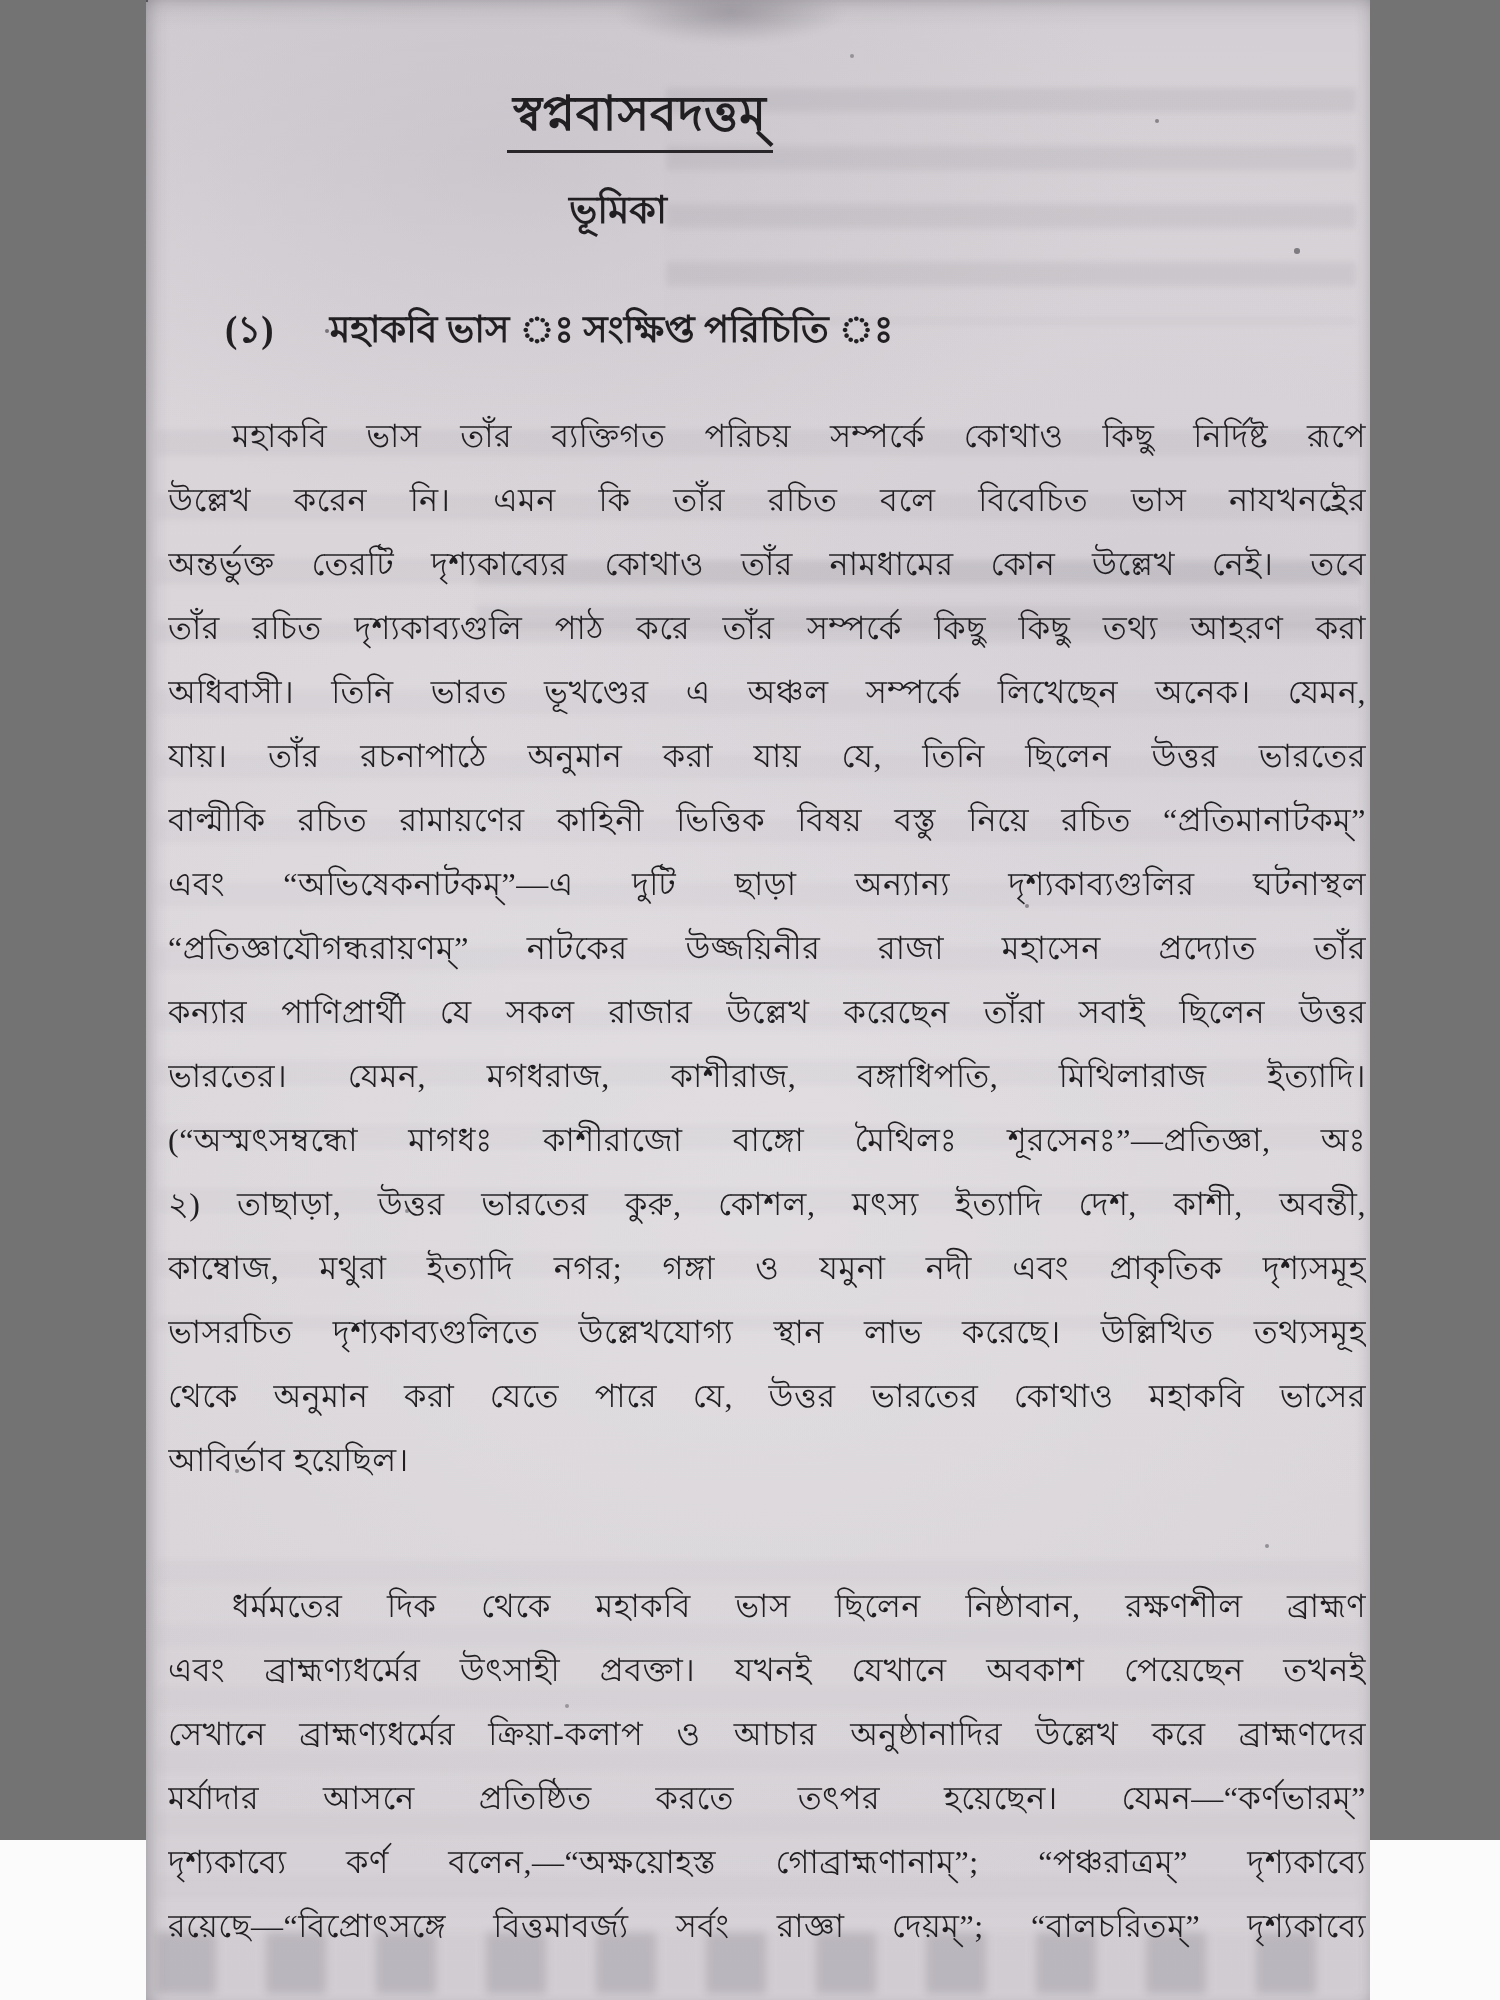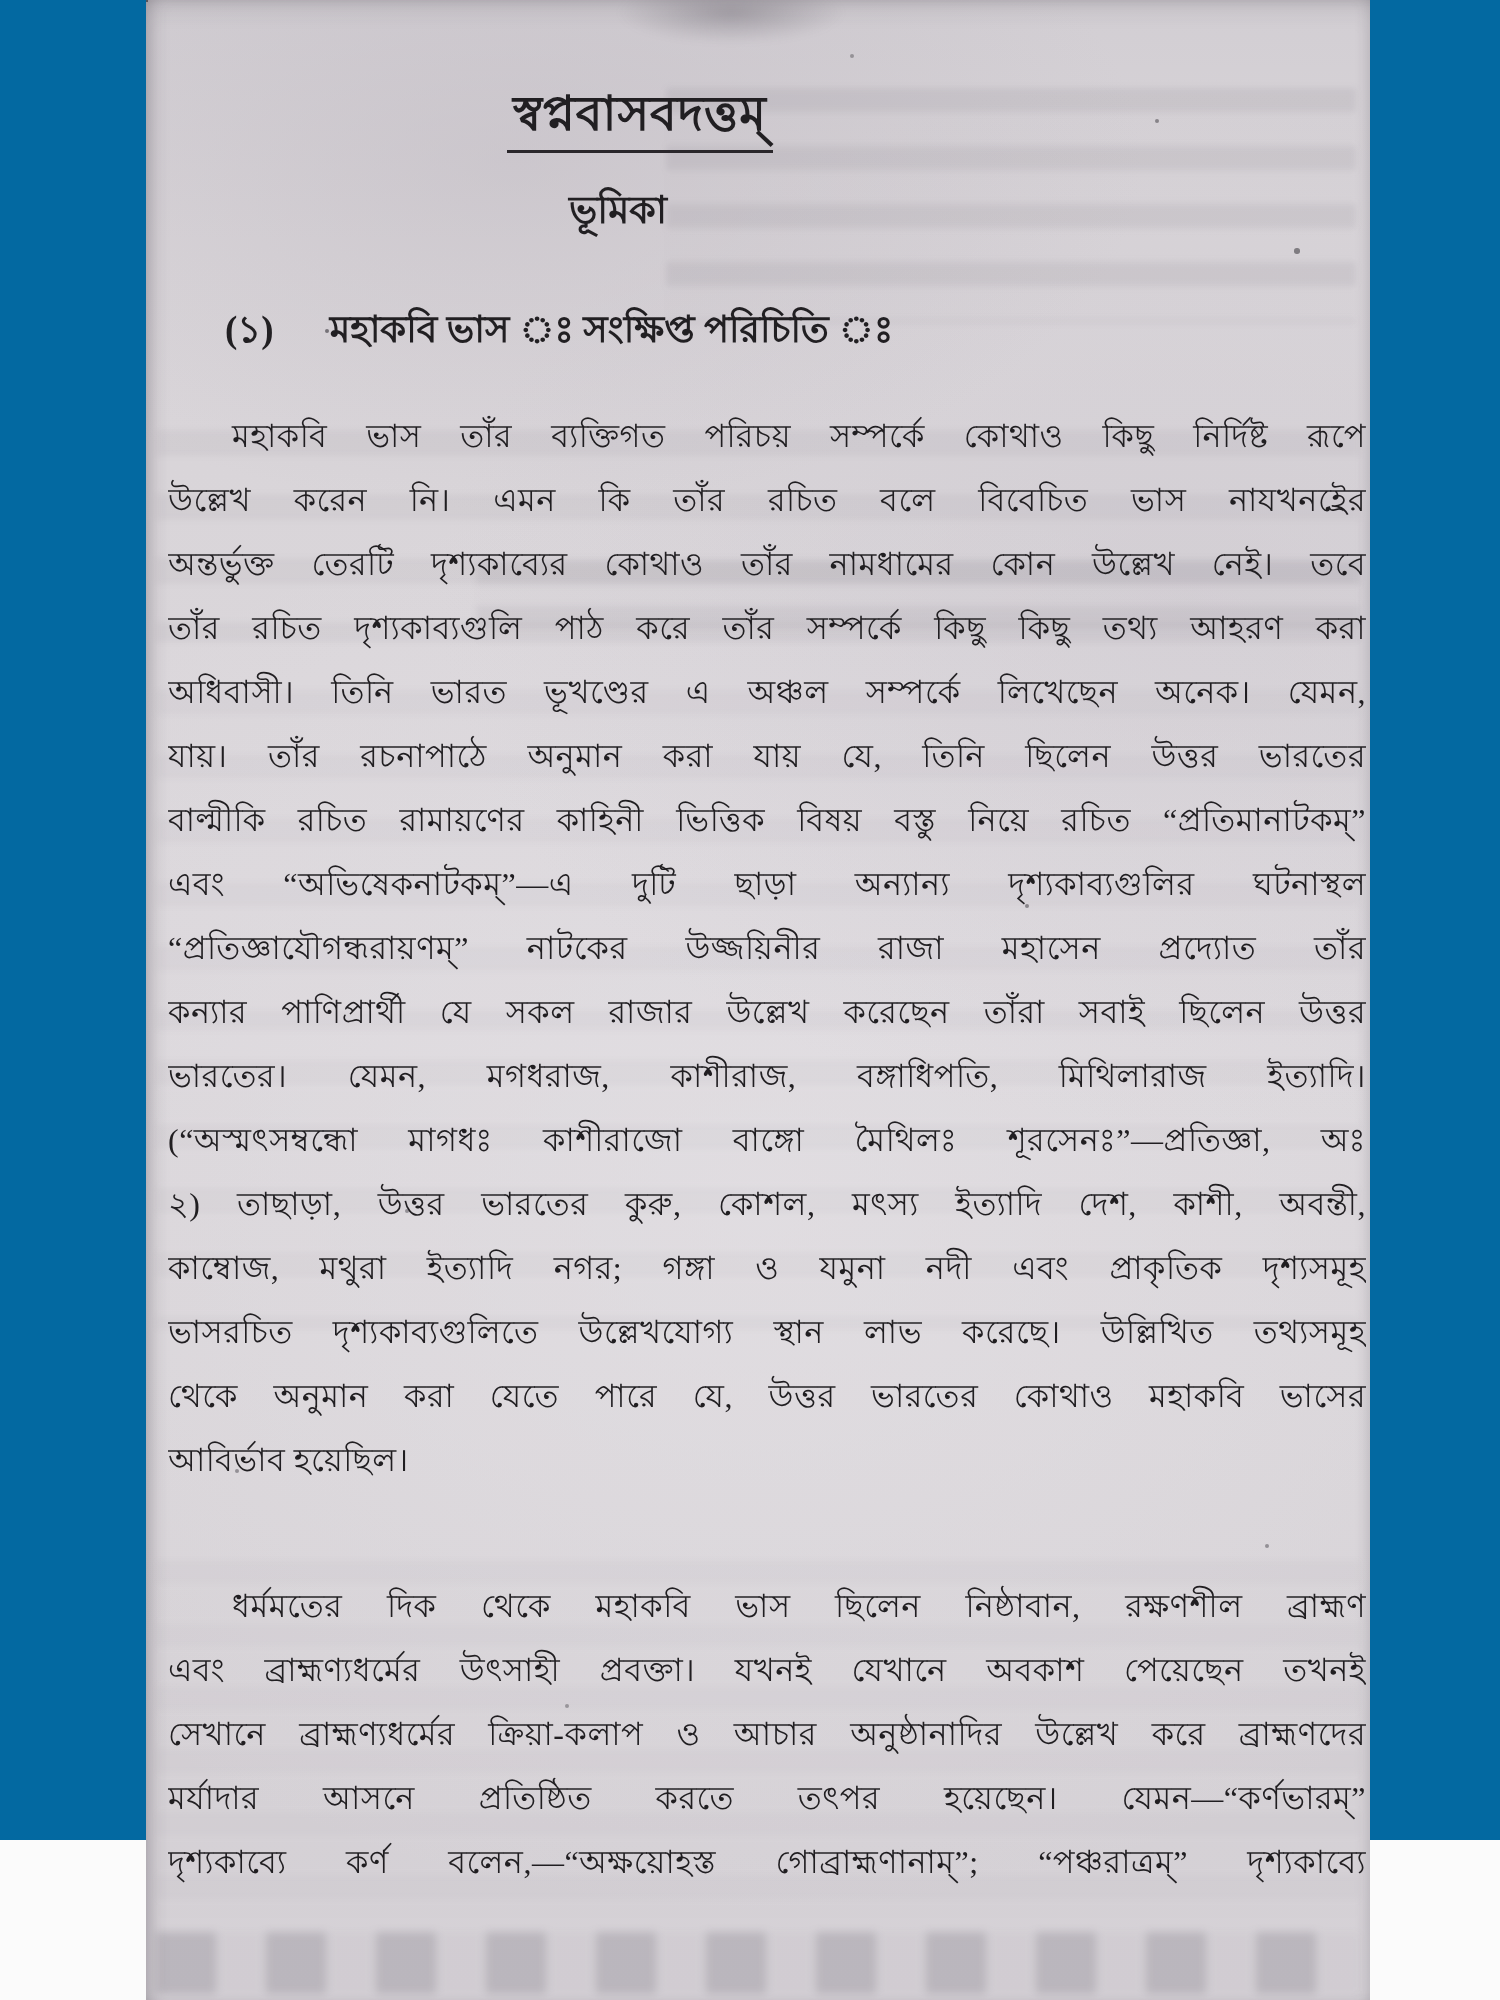--- a/index.html
+++ b/index.html
@@ -8,21 +8,21 @@
     background: #fbfbfb;
     width: 1500px;
     height: 2000px;
     overflow: hidden;
     font-family: "Liberation Serif", "DejaVu Serif", serif;
   }
   .stage {
     position: relative;
     width: 1500px;
     height: 1840px;
-    background: #0369a1;
+    background: #737373;
   }
   
   .page {
     position: absolute;
     left: 146px;
     top: 0;
     width: 1224px;
     height: 2000px;
     background:
       radial-gradient(ellipse 900px 500px at 30% 8%, rgba(190,184,192,0.45), rgba(190,184,192,0) 70%),
@@ -186,16 +186,17 @@
         <div class="line">ভাসরচিত দৃশ্যকাব্যগুলিতে উল্লেখযোগ্য স্থান লাভ করেছে। উল্লিখিত তথ্যসমূহ</div>
         <div class="line">থেকে অনুমান করা যেতে পারে যে, উত্তর ভারতের কোথাও মহাকবি ভাসের</div>
         <div class="line">আবির্ভাব হয়েছিল।</div>
       </div>
     <div class="body-text para2">
         <div class="line">ধর্মমতের দিক থেকে মহাকবি ভাস ছিলেন নিষ্ঠাবান, রক্ষণশীল ব্রাহ্মণ</div>
         <div class="line">এবং ব্রাহ্মণ্যধর্মের উৎসাহী প্রবক্তা। যখনই যেখানে অবকাশ পেয়েছেন তখনই</div>
         <div class="line">সেখানে ব্রাহ্মণ্যধর্মের ক্রিয়া-কলাপ ও আচার অনুষ্ঠানাদির উল্লেখ করে ব্রাহ্মণদের</div>
         <div class="line">মর্যাদার আসনে প্রতিষ্ঠিত করতে তৎপর হয়েছেন। যেমন—“কর্ণভারম্”</div>
         <div class="line">দৃশ্যকাব্যে কর্ণ বলেন,—“অক্ষয়োহস্ত গোব্রাহ্মণানাম্”; “পঞ্চরাত্রম্” দৃশ্যকাব্যে</div>
+        <div class="line">রয়েছে—“বিপ্রোৎসঙ্গে বিত্তমাবর্জ্য সর্বং রাজ্ঞা দেয়ম্”; “বালচরিতম্” দৃশ্যকাব্যে</div>
       </div>
 
   </div>
 </div>
 
 </body></html>

